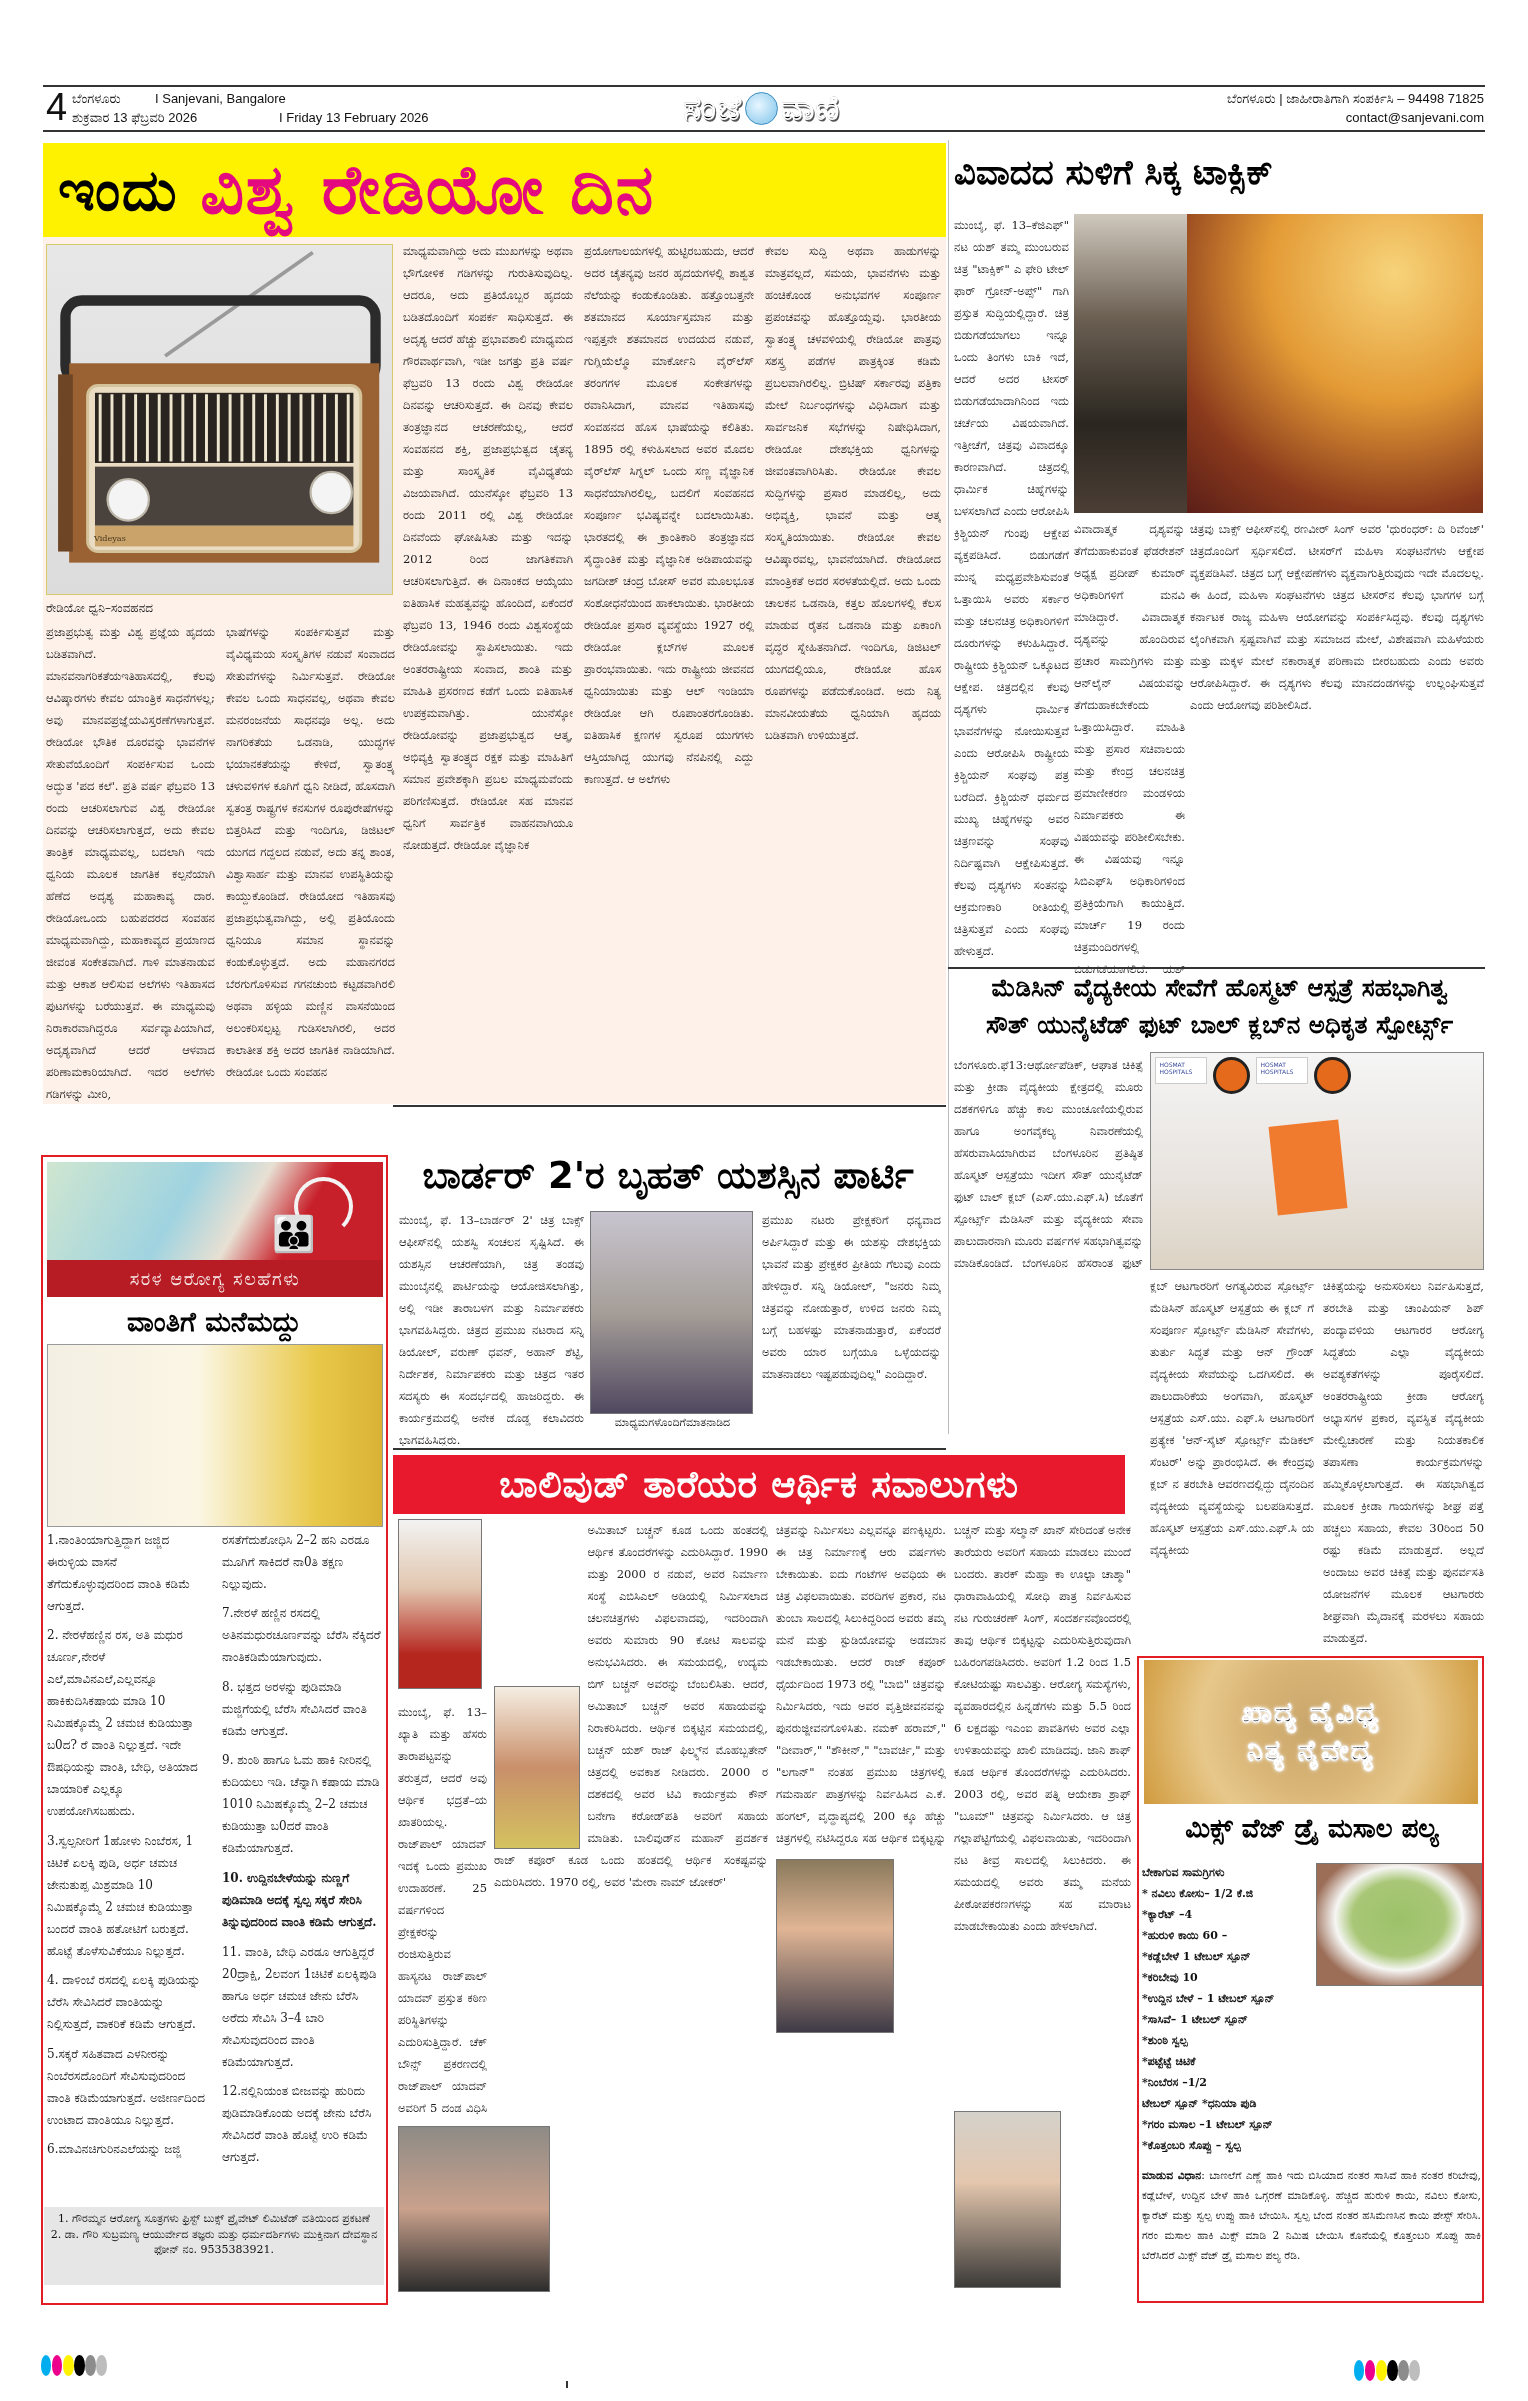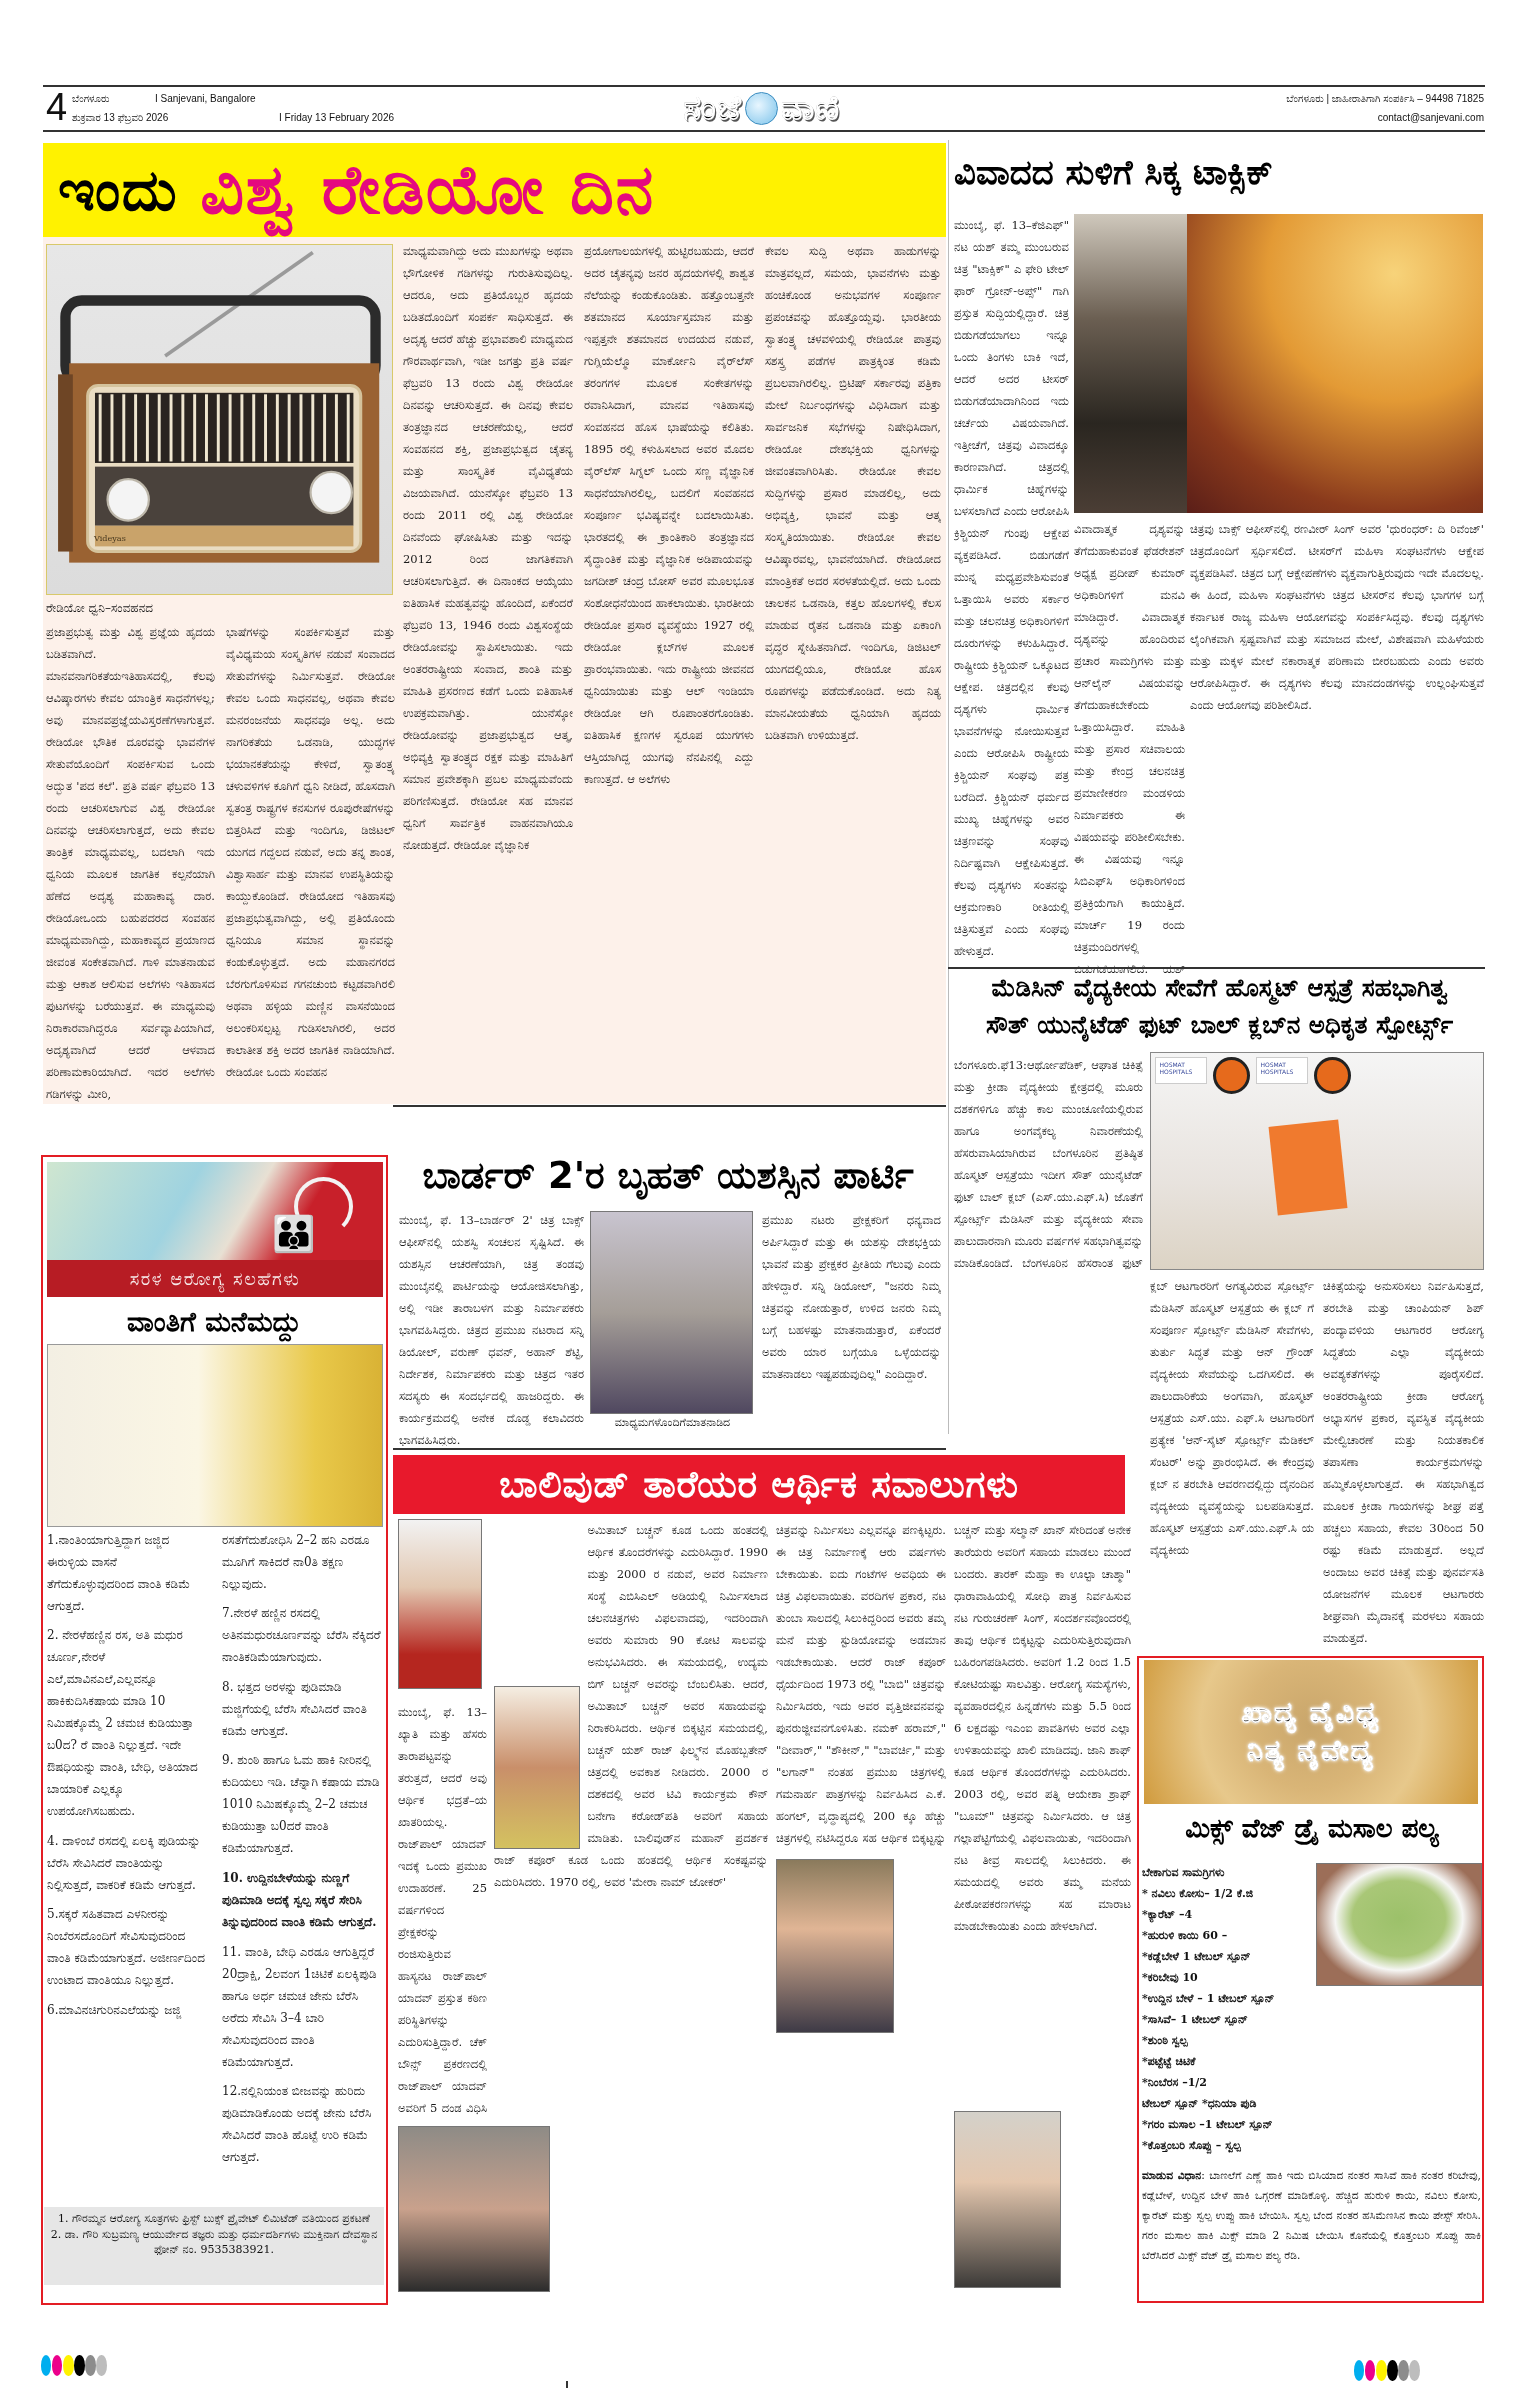--- a/index.html
+++ b/index.html
@@ -8,21 +8,21 @@
   .abs { position: absolute; }
   .txt { font-family: "DejaVu Serif", serif; font-size: 11.5px; line-height: 22px; text-align: justify; overflow: hidden; color: #1a1a1a; }
   .txt p { margin: 0; text-indent: 10.4px; }
   .rule { position: absolute; background: #333; }
   .vrule { position: absolute; background: #bbb; width: 0.7px; }
 
   
   #mast-top { left: 43px; top: 85px; width: 1442px; height: 2.2px; background: #333; }
   #mast-bot { left: 43px; top: 130px; width: 1442px; height: 1.5px; background: #333; }
   #page-num { left: 46px; top: 87px; font-family: "Liberation Sans", sans-serif; font-size: 38px; line-height: 41px; }
-  .mast-small { font-family: "Liberation Sans", sans-serif; font-size: 10px; line-height: 19px; color: #111; }
+  .mast-small { font-family: "Liberation Sans", sans-serif; font-size: 13px; line-height: 19px; color: #111; }
   #logo { left: 651px; top: 88px; width: 222px; height: 40px; display: flex; align-items: center; justify-content: center; font-family: "DejaVu Serif", serif; font-weight: bold; font-size: 33px; letter-spacing: 1.5px; color: #000; -webkit-text-stroke: 0.7px #fff; text-shadow: 1.5px 1.5px 0 #555; }
   #logo .globe { display: inline-block; width: 33px; height: 33px; border-radius: 50%; background: radial-gradient(circle at 40% 40%, #e8f6ff, #7cc3ea); border: 1.5px solid #3a8cc0; margin: 0 3px; vertical-align: middle; }
 
   
   #radio-banner { left: 43px; top: 143px; width: 903px; height: 95px; background: #fff200; display: flex; align-items: center; padding-left: 15px; }
   #radio-banner .b1 { font-family: "DejaVu Sans", sans-serif; font-weight: bold; font-size: 57px; color: #000000; letter-spacing: 1.5px; margin-right: 22px; }
   #radio-banner .b2 { font-family: "DejaVu Sans", sans-serif; font-weight: bold; font-size: 68px; color: #e5097f; letter-spacing: 1.5px; }
   #radio-article-bg { left: 43px; top: 237px; width: 903px; height: 867px; background: #fdf1ea; }
   #radio-photo { left: 46px; top: 244px; width: 347px; height: 351px; background: linear-gradient(#e7e7e7, #dcdcdc); border: 0.7px solid #d8c96a; overflow: hidden; }
   #radio-caption { left: 46px; top: 597px; width: 347px; }
@@ -176,20 +176,21 @@
 <div class="abs" id="health-banner">
   <div style="position:absolute;right:30px;top:15px;width:59px;height:59px;border:4.4px solid #f3f3f3;border-radius:50%;border-bottom-color:transparent;"></div>
   <div style="position:absolute;right:67px;top:52px;color:#fff;font-size:35px;">👪</div>
   <div class="strip">ಸರಳ ಆರೋಗ್ಯ ಸಲಹೆಗಳು</div>
 </div>
 <div class="abs hl" id="health-hl">ವಾಂತಿಗೆ ಮನೆಮದ್ದು</div>
 <div class="abs" id="health-photo"></div>
 <div class="abs txt" style="left:47px;top:1529px;width:159px;height:677px;font-size:12px;text-align:left;">
   <p style="text-indent:0;margin-bottom:7.4px;">1.ನಾಂತಿಂಯಾಗುತ್ತಿದ್ದಾಗ ಜಜ್ಜಿದ ಈರುಳ್ಳಿಯ ವಾಸನೆ ತೆಗೆದುಕೊಳ್ಳುವುದರಿಂದ ವಾಂತಿ ಕಡಿಮೆ ಆಗುತ್ತದೆ.</p>
   <p style="text-indent:0;margin-bottom:7.4px;">2. ನೇರಳೆಹಣ್ಣಿನ ರಸ, ಅತಿ ಮಧುರ ಚೂರ್ಣ,ನೇರಳೆ ಎಲೆ,ಮಾವಿನಎಲೆ,ಎಲ್ಲವನ್ನೂ ಹಾಕಿಕುದಿಸಿಕಷಾಯ ಮಾಡಿ 10 ನಿಮಿಷಕ್ಕೊಮ್ಮೆ 2 ಚಮಚ ಕುಡಿಯುತ್ತಾ ಬ0ದ? ರೆ ವಾಂತಿ ನಿಲ್ಲುತ್ತದೆ. ಇದೇ ಔಷಧಿಯನ್ನು ವಾಂತಿ, ಬೇಧಿ, ಅತಿಯಾದ ಬಾಯಾರಿಕೆ ಎಲ್ಲಕ್ಕೂ ಉಪಯೋಗಿಸಬಹುದು.</p>
+  <p style="text-indent:0;margin-bottom:7.4px;">3.ಸ್ವಲ್ಪನೀರಿಗೆ 1ಹೋಳು ನಿಂಬೆರಸ, 1 ಚಿಟಿಕೆ ಏಲಕ್ಕಿ ಪುಡಿ, ಅರ್ಧ ಚಮಚ ಜೇನುತುಪ್ಪ ಮಿಶ್ರಮಾಡಿ 10 ನಿಮಿಷಕ್ಕೊಮ್ಮೆ 2 ಚಮಚ ಕುಡಿಯುತ್ತಾ ಬಂದರೆ ವಾಂತಿ ಹತೋಟಿಗೆ ಬರುತ್ತದೆ. ಹೊಟ್ಟೆ ತೊಳೆಸುವಿಕೆಯೂ ನಿಲ್ಲುತ್ತದೆ.</p>
   <p style="text-indent:0;margin-bottom:7.4px;">4. ದಾಳಿಂಬೆ ರಸದಲ್ಲಿ ಏಲಕ್ಕಿ ಪುಡಿಯನ್ನು ಬೆರೆಸಿ ಸೇವಿಸಿದರೆ ವಾಂತಿಯನ್ನು ನಿಲ್ಲಿಸುತ್ತದೆ, ವಾಕರಿಕೆ ಕಡಿಮೆ ಆಗುತ್ತದೆ.</p>
   <p style="text-indent:0;margin-bottom:7.4px;">5.ಸಕ್ಕರೆ ಸಹಿತವಾದ ಎಳನೀರನ್ನು ನಿಂಬೆರಸದೊಂದಿಗೆ ಸೇವಿಸುವುದರಿಂದ ವಾಂತಿ ಕಡಿಮೆಯಾಗುತ್ತದೆ. ಅಜೀರ್ಣದಿಂದ ಉಂಟಾದ ವಾಂತಿಯೂ ನಿಲ್ಲುತ್ತದೆ.</p>
   <p style="text-indent:0;">6.ಮಾವಿನಚಿಗುರಿನಎಲೆಯನ್ನು ಜಜ್ಜಿ</p>
 </div>
 <div class="abs txt" style="left:222px;top:1529px;width:159px;height:677px;font-size:12px;text-align:left;">
   <p style="text-indent:0;margin-bottom:7.4px;">ರಸತೆಗೆದುಶೋಧಿಸಿ 2–2 ಹನಿ ಎರಡೂ ಮೂಗಿಗೆ ಸಾಕಿದರೆ ನಾ0ತಿ ತಕ್ಷಣ ನಿಲ್ಲುವುದು.</p>
   <p style="text-indent:0;margin-bottom:7.4px;">7.ನೇರಳೆ ಹಣ್ಣಿನ ರಸದಲ್ಲಿ ಅತಿನಮಧುರಚೂರ್ಣವನ್ನು ಬೆರೆಸಿ ನೆಕ್ಕಿದರೆ ನಾಂತಿಕಡಿಮೆಯಾಗುವುದು.</p>
   <p style="text-indent:0;margin-bottom:7.4px;">8. ಭತ್ತದ ಅರಳನ್ನು ಪುಡಿಮಾಡಿ ಮಜ್ಜಿಗೆಯಲ್ಲಿ ಬೆರೆಸಿ ಸೇವಿಸಿದರೆ ವಾಂತಿ ಕಡಿಮೆ ಆಗುತ್ತದೆ.</p>
   <p style="text-indent:0;margin-bottom:7.4px;">9. ಶುಂಠಿ ಹಾಗೂ ಓಮ ಹಾಕಿ ನೀರಿನಲ್ಲಿ ಕುದಿಯಲು ಇಡಿ. ಚೆನ್ನಾಗಿ ಕಷಾಯ ಮಾಡಿ 1010 ನಿಮಿಷಕ್ಕೊಮ್ಮೆ 2–2 ಚಮಚ ಕುಡಿಯುತ್ತಾ ಬ0ದರೆ ವಾಂತಿ ಕಡಿಮೆಯಾಗುತ್ತದೆ.</p>
   <p style="text-indent:0;margin-bottom:8px;font-weight:bold;">10. ಉದ್ದಿನಬೇಳೆಯನ್ನು ನುಣ್ಣಗೆ ಪುಡಿಮಾಡಿ ಅದಕ್ಕೆ ಸ್ವಲ್ಪ ಸಕ್ಕರೆ ಸೇರಿಸಿ ತಿನ್ನುವುದರಿಂದ ವಾಂತಿ ಕಡಿಮೆ ಆಗುತ್ತದೆ.</p>

